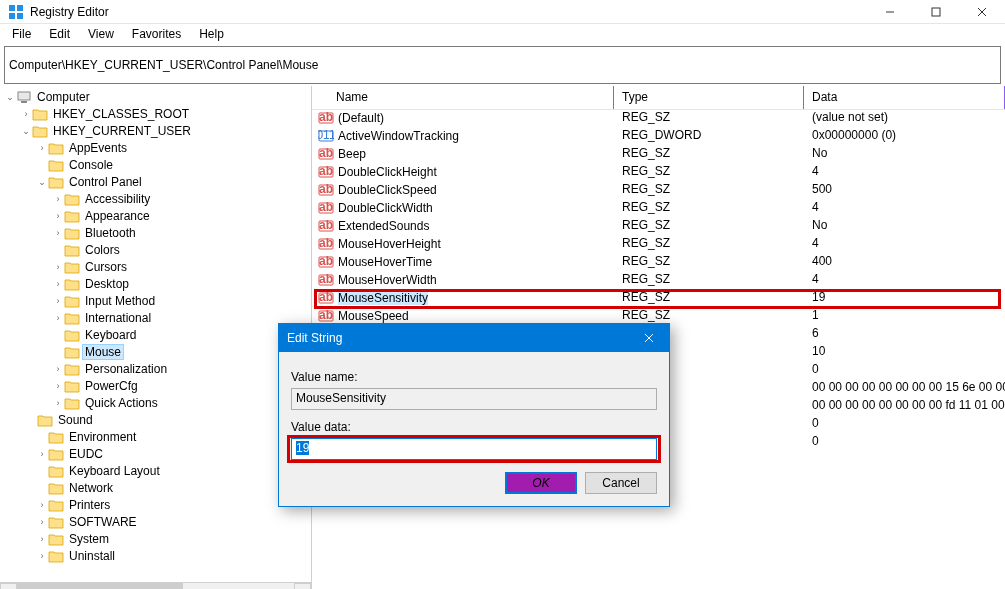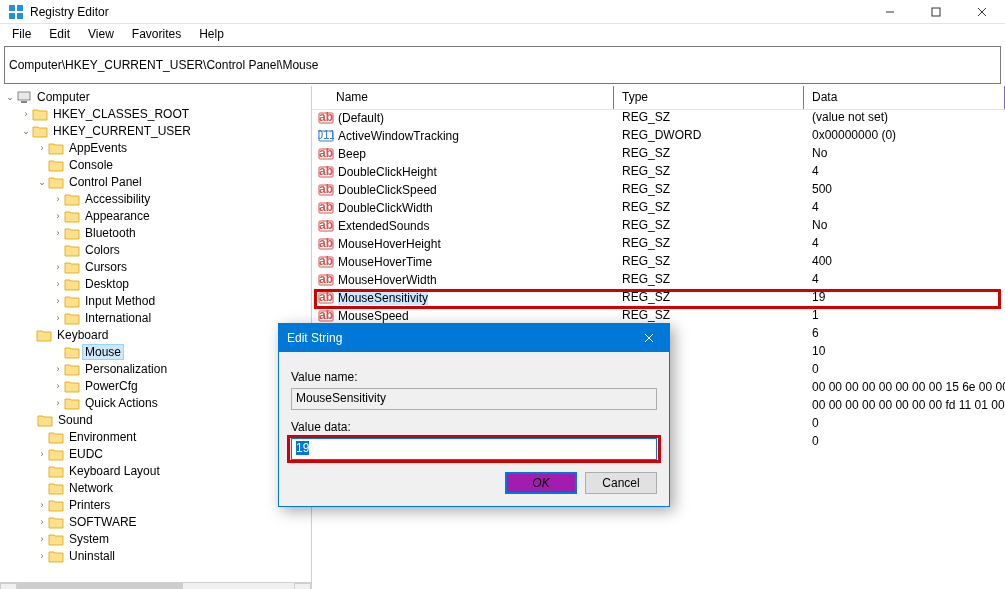--- a/index.html
+++ b/index.html
@@ -202,21 +202,21 @@
             </svg></span>
           <span class="lbl">Input Method</span>
         </div>
         <div class="tree-row" style="padding-left: 52px;">
           <span class="twisty">›</span>
           <span class="folder-icon"><svg viewBox="0 0 16 14">
               <path d="M1 3 L6 3 L7 4 L15 4 L15 13 L1 13 Z" fill="#ffe08a" stroke="#d9a400" stroke-width="0.8"></path>
             </svg></span>
           <span class="lbl">International</span>
         </div>
-        <div class="tree-row" style="padding-left: 24px;">
+        <div class="tree-row" style="padding-left: 52px;">
           <span class="twisty"></span>
           <span class="folder-icon"><svg viewBox="0 0 16 14">
               <path d="M1 3 L6 3 L7 4 L15 4 L15 13 L1 13 Z" fill="#ffe08a" stroke="#d9a400" stroke-width="0.8"></path>
             </svg></span>
           <span class="lbl">Keyboard</span>
         </div>
         <div class="tree-row selected" style="padding-left: 52px;">
           <span class="twisty"></span>
           <span class="folder-icon"><svg viewBox="0 0 16 14">
               <path d="M1 3 L6 3 L7 4 L15 4 L15 13 L1 13 Z" fill="#ffe08a" stroke="#d9a400" stroke-width="0.8"></path>

